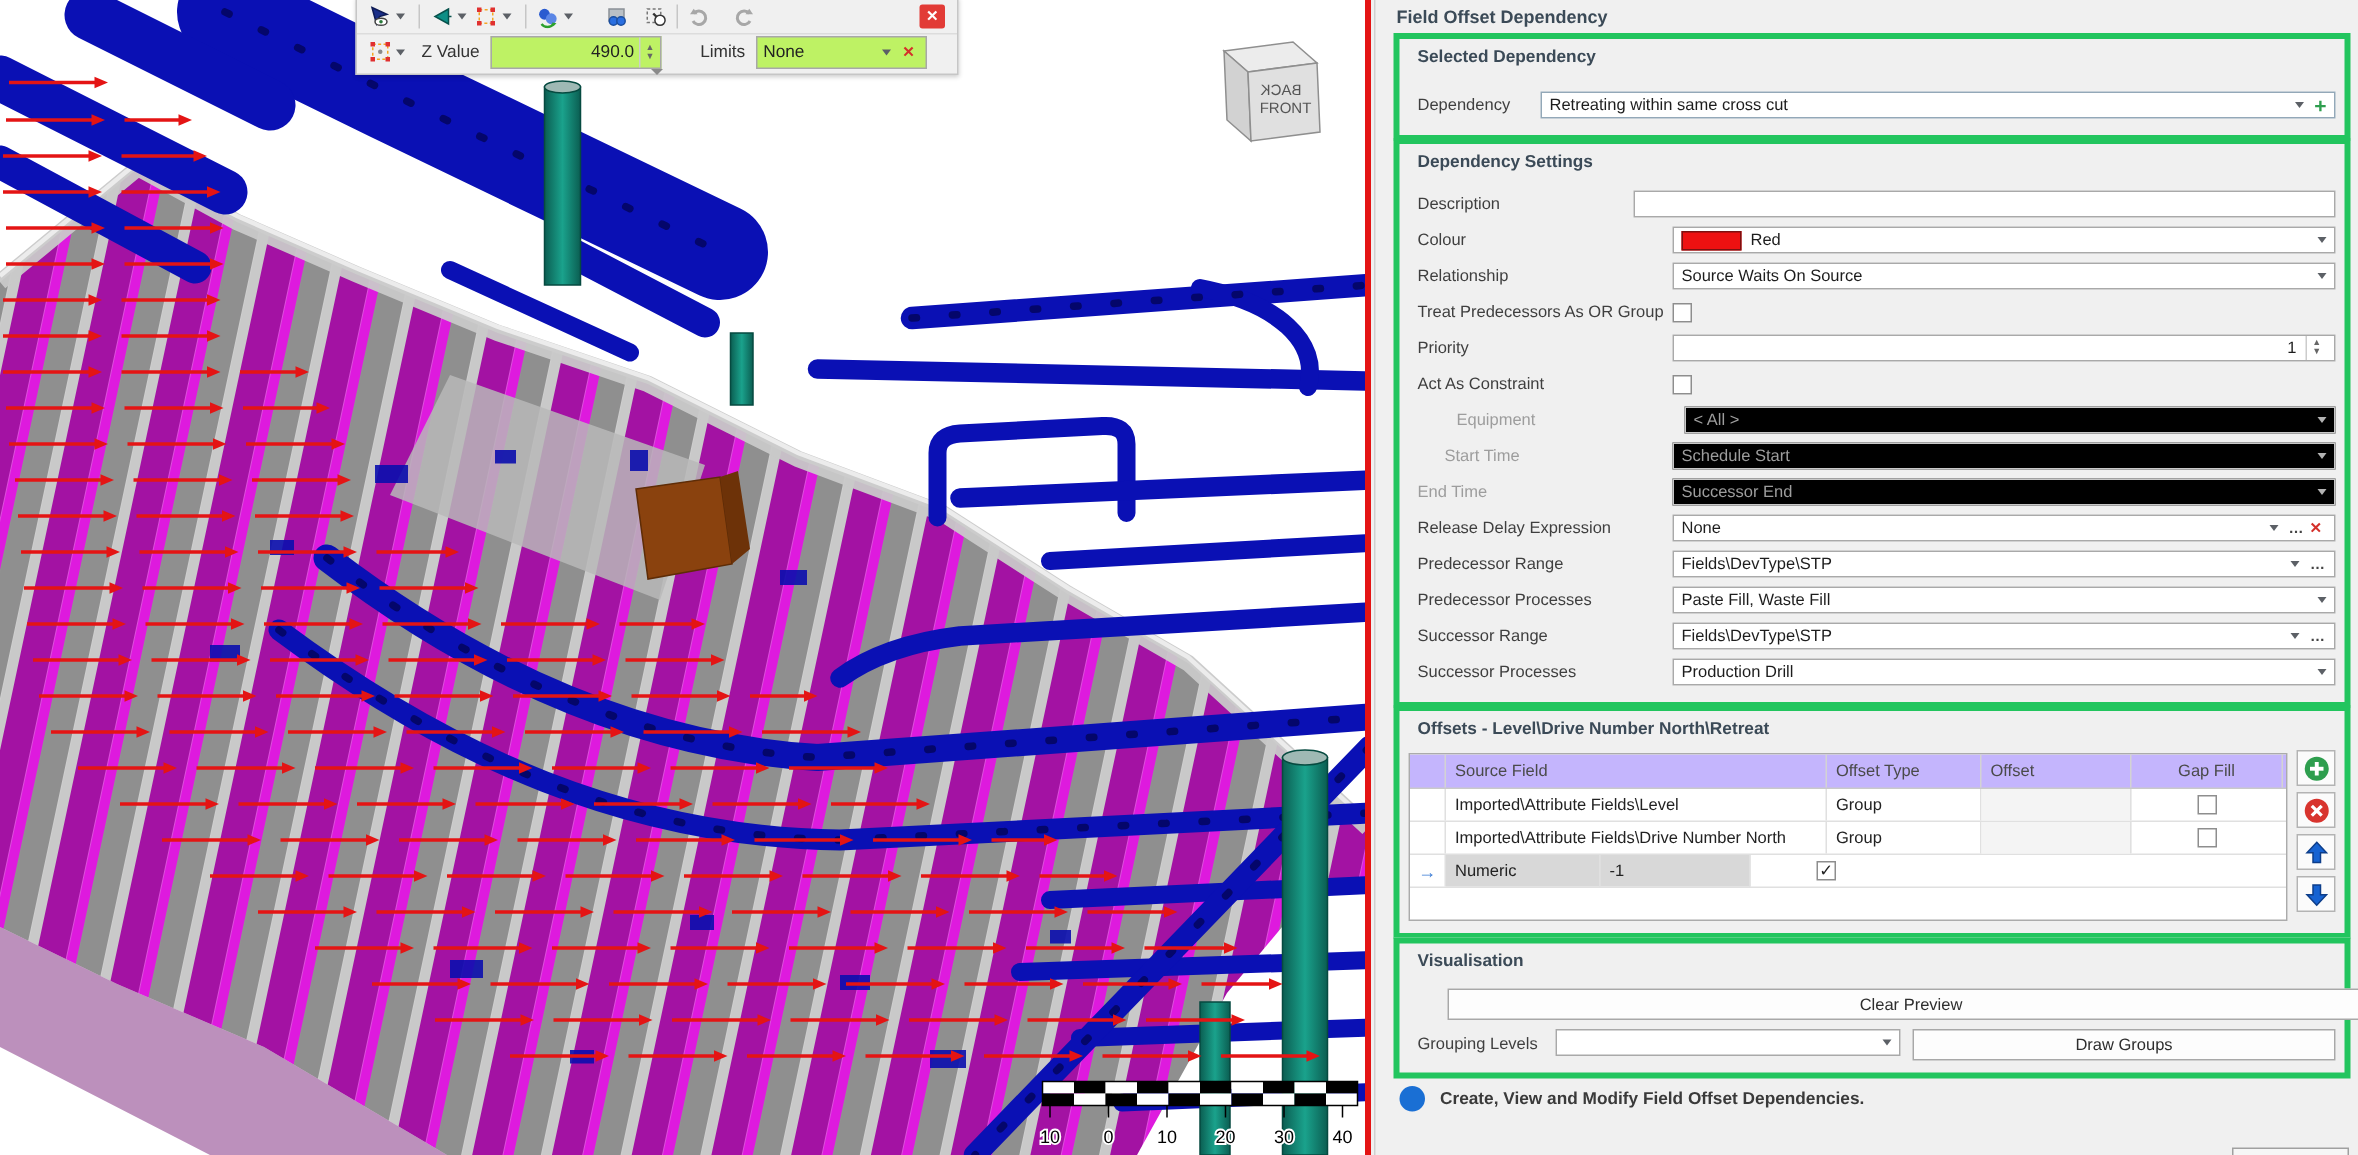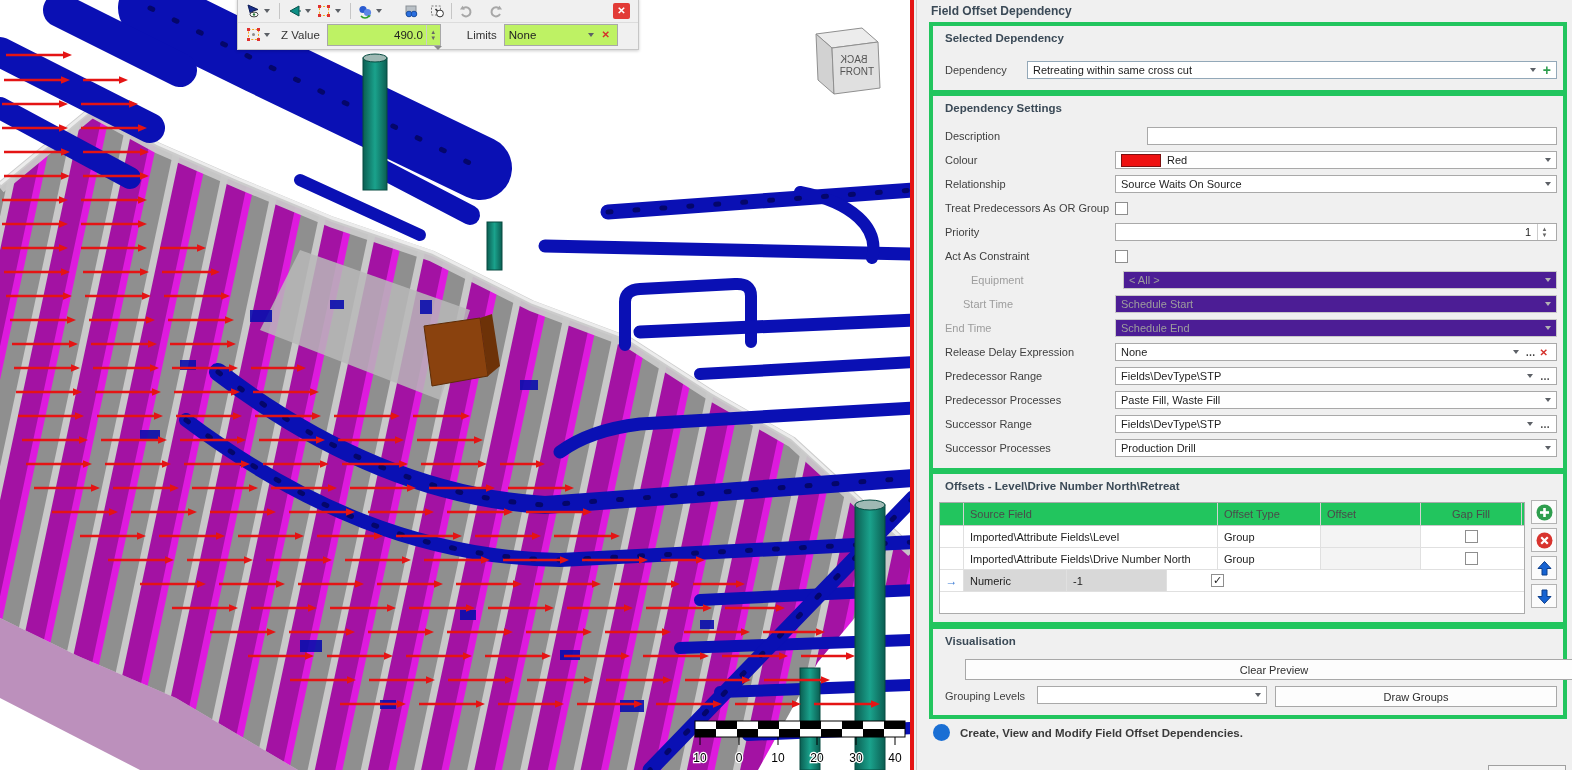--- a/index.html
+++ b/index.html
@@ -38,34 +38,34 @@
          border-left:1px solid #cfcfcf;font-size:11px;color:#3a3a3a;}
   #panel-title{position:absolute;left:14px;top:4px;font-weight:bold;font-size:12px;color:#3b4a57;}
   .gbox{position:absolute;left:12px;width:630px;border:4px solid #22c55e;background:#f0f0f0;}
   .ghead{font-weight:bold;color:#3b4a57;padding:6px 12px 4px 12px;font-size:11.5px;}
   .frow{position:absolute;height:20px;display:flex;align-items:center;}
   .flabel{font-size:11px;color:#3f3f3f;white-space:nowrap;}
   .flabel.dis{color:#9d9d9d;}
   .combo{position:relative;background:#fff;border:1px solid #a9a9a9;height:18px;display:flex;
          align-items:center;padding:0 5px;font-size:11px;color:#1d1d1d;box-sizing:border-box;}
   .combo .grow{flex:1;}
-  .combo.dis{background:#4c1d95;border-color:#c8c8c8;color:#9d9d9d;gap:33px;}
+  .combo.dis{background:#000000;border-color:#c8c8c8;color:#9d9d9d;gap:33px;}
   .dd{width:0;height:0;border-left:3.5px solid transparent;border-right:3.5px solid transparent;
       border-top:4px solid #5c6066;margin-left:6px;flex:0 0 auto;}
   .combo.dis .dd{border-top-color:#b3b3b3;}
   .ell{color:#444;font-weight:bold;letter-spacing:1px;margin-left:7px;font-size:10px;}
   .plus-green{color:#2e9e4e;font-weight:bold;font-size:14px;margin-left:7px;line-height:1;}
   .cb{width:13px;height:13px;background:#fff;border:1px solid #8e8e8e;display:inline-flex;
       align-items:center;justify-content:center;font-size:11px;color:#222;box-sizing:border-box;}
   .swatch{width:38px;height:11px;background:var(--swatch-red,#ee1111);border:1px solid #7c1010;margin-right:6px;flex:0 0 auto;}
   
   #offsets-table{position:absolute;left:6px;top:28px;width:586px;height:112px;background:#fff;
                  border:1px solid #ababab;box-sizing:border-box;overflow:hidden;}
   .orow{display:flex;height:21px;border-bottom:1px solid #e0e0e0;background:#fff;}
-  .orow.head{height:22px;background:#22c55e;border-bottom:1px solid #c9c9c9;color:#444;}
+  .orow.head{height:22px;background:#c4b5fd;border-bottom:1px solid #c9c9c9;color:#444;}
   .orow.sel .c1,.orow.sel .c2,.orow.sel .c3{background:#d8d8d8;}
   .ocell{display:flex;align-items:center;padding:0 6px;border-right:1px solid #e0e0e0;
          box-sizing:border-box;overflow:hidden;white-space:nowrap;font-size:11px;color:#222;}
   .orow.head .ocell{border-right:1px solid #d3d3d3;color:#4a4a4a;}
   .c0{width:24px;justify-content:center;padding:0;}
   .c1{width:254px;} .c2{width:103px;} .c3{width:100px;background:#f4f4f4;} 
   .orow.head .c3{background:transparent;}
   .c4{width:101px;justify-content:center;border-right:0;}
   .rowarrow{color:#3a7bd5;font-size:12px;font-weight:bold;}
   .gbtn{position:absolute;left:598px;width:26px;height:24px;background:#fbfbfb;border:1px solid #b3b3b3;
@@ -596,21 +596,21 @@
         <span class="dd"></span>
         <span class="plus-green">+</span>
       </span>
     </div>
   </div>
 
   <div class="gbox" style="top:92px;height:372px;">
     <div class="ghead">Dependency Settings</div>
     <div id="settings-rows">
         <div class="frow" style="left: 0px; right: 0px; top: 30px; padding-left: 12px;">
-          <span class="flabel" style="width: 202px; flex: 0 0 auto;">Description</span>
+          <span class="flabel" style="width: 144px; flex: 0 0 auto;">Description</span>
           <span class="combo" style="flex: 1 1 0%; margin-right: 6px;">
             <span class="grow"></span>
           </span>
         </div>
         <div class="frow" style="left: 0px; right: 0px; top: 54px; padding-left: 12px;">
           <span class="flabel" style="width: 170px; flex: 0 0 auto;">Colour</span>
           <span class="combo" style="flex: 1 1 0%; margin-right: 6px;">
             <span class="swatch"></span>
             <span class="grow">Red</span>
             <span class="dd"></span>
@@ -651,21 +651,21 @@
         <div class="frow" style="left: 0px; right: 0px; top: 198px; padding-left: 12px;">
           <span class="flabel dis" style="width: 152px; flex: 0 0 auto; margin-left: 18px;">Start Time</span>
           <span class="combo dis" style="flex: 1 1 0%; margin-right: 6px;">
             <span class="grow">Schedule Start</span>
             <span class="dd"></span>
           </span>
         </div>
         <div class="frow" style="left: 0px; right: 0px; top: 222px; padding-left: 12px;">
           <span class="flabel dis" style="width: 170px; flex: 0 0 auto;">End Time</span>
           <span class="combo dis" style="flex: 1 1 0%; margin-right: 6px;">
-            <span class="grow">Schedule End</span>
+            <span class="grow">Successor End</span>
             <span class="dd"></span>
           </span>
         </div>
         <div class="frow" style="left: 0px; right: 0px; top: 246px; padding-left: 12px;">
           <span class="flabel" style="width: 170px; flex: 0 0 auto;">Release Delay Expression</span>
           <span class="combo" style="flex: 1 1 0%; margin-right: 6px;">
             <span class="grow">None</span>
             <span class="dd"></span>
             <span class="ell">…</span>
             <span class="redx">✕</span>

